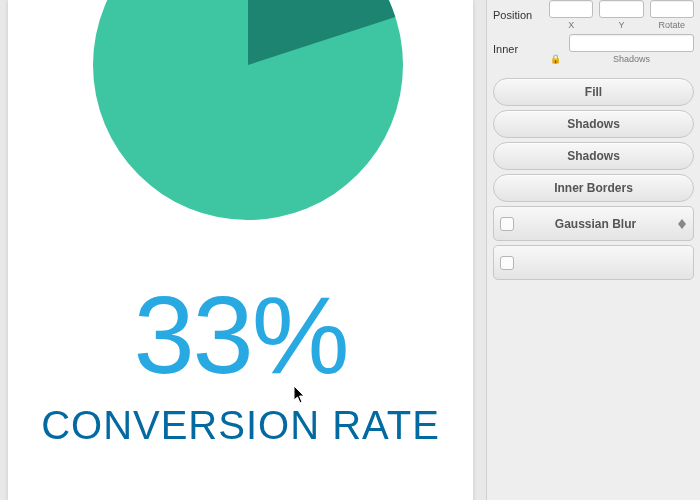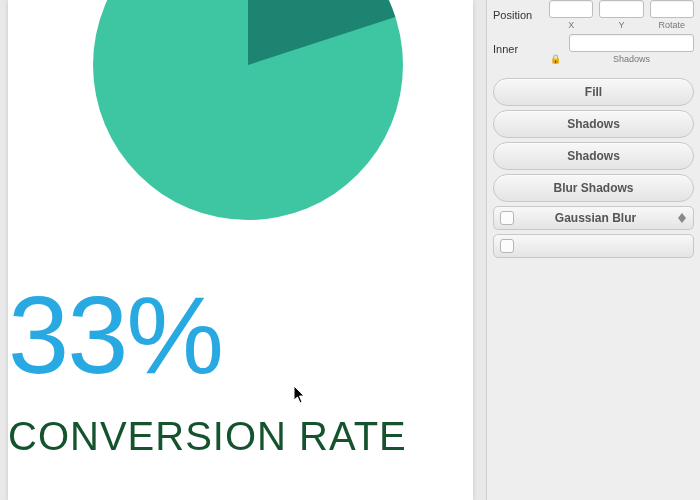--- a/index.html
+++ b/index.html
@@ -16,34 +16,35 @@
   }
   .pie {
     position: absolute;
     left: 85px; top: -90px;
     width: 310px; height: 310px;
   }
   .big-stat {
     position: absolute;
     left: 0; right: 0;
     top: 280px;
+    text-align: center;
   }
   .big-number {
     font-size: 110px;
     font-weight: 300;
     color: #29a9e1;
     line-height: 1;
     letter-spacing: -2px;
   }
   .big-label {
     font-size: 40px;
     font-weight: 400;
-    color: #14532d;
+    color: #0369a1;
     letter-spacing: 1px;
-    margin-top: 24px;
+    margin-top: 13px;
   }
   .cursor {
     position: absolute;
     left: 285px; top: 385px;
     width: 14px; height: 20px;
     pointer-events: none;
   }
 
   .inspector {
     width: 214px;
@@ -81,21 +82,21 @@
     border-radius: 14px;
     font-size: 12px;
     font-weight: 600;
     color: #555;
     box-shadow: 0 1px 0 rgba(255,255,255,0.6) inset;
     cursor: default;
   }
   .panel-row {
     display: flex;
     align-items: center;
-    height: 24px;
+    height: 35px;
     background: linear-gradient(#f8f8f8, #e4e4e4);
     border: 1px solid #c8c8c8;
     border-radius: 5px;
     padding: 0 6px;
     gap: 2px;
   }
   .panel-row .chk {
     width: 14px; height: 14px;
     border: 1px solid #b5b5b5;
     border-radius: 3px;
@@ -167,21 +168,21 @@
         <div class="sublabel">Shadows</div>
       </div>
     </div>
   </div>
 
   <div class="spacer"></div>
 
   <div class="panel-btn">Fill</div>
   <div class="panel-btn">Shadows</div>
   <div class="panel-btn">Shadows</div>
-  <div class="panel-btn">Blur Shadows</div>
+  <div class="panel-btn">Inner Borders</div>
 
   <div class="panel-row">
     <div class="chk"></div>
     <div class="title">Gaussian Blur</div>
     <div class="stepper">
       <svg width="8" height="5" viewBox="0 0 8 5">
           <path d="M4,0 L8,5 L0,5 Z" fill="#888"></path>
         </svg>
       <svg width="8" height="5" viewBox="0 0 8 5">
           <path d="M4,5 L8,0 L0,0 Z" fill="#888"></path>

